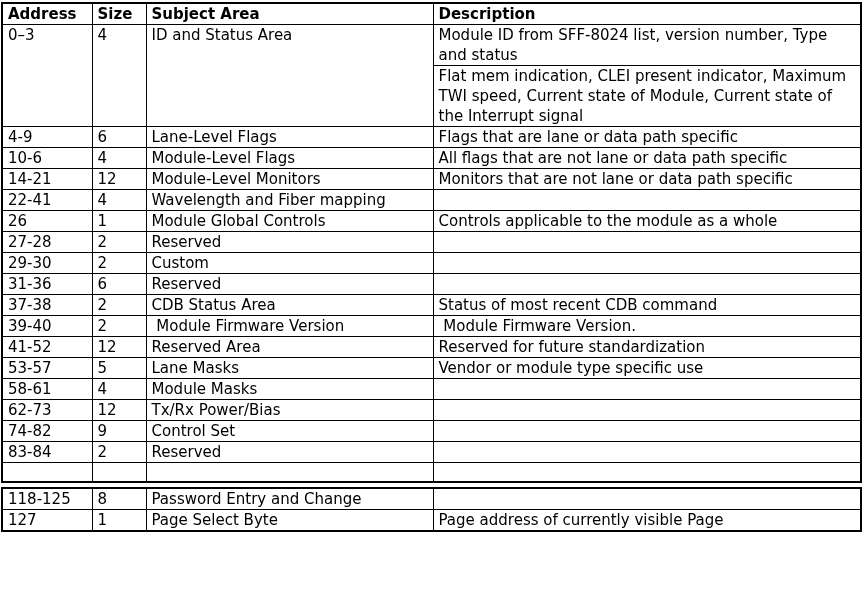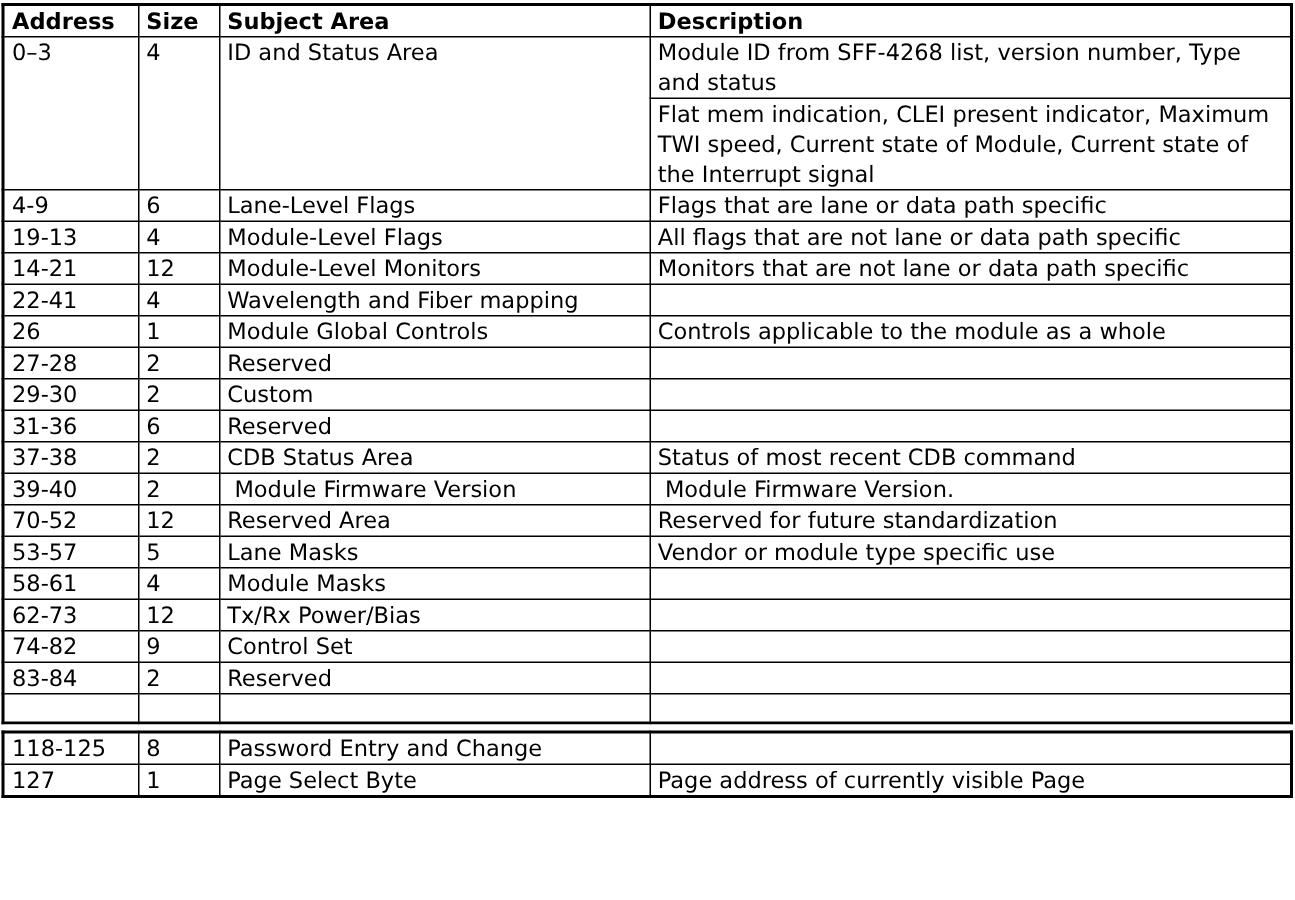--- a/index.html
+++ b/index.html
@@ -62,33 +62,33 @@
         <th class="c-size">Size</th>
         <th class="c-subj">Subject Area</th>
         <th class="c-desc">Description</th>
       </tr>
     </thead>
     <tbody>
         <tr>
           <td class="c-addr" rowspan="2">0–3</td>
           <td class="c-size" rowspan="2">4</td>
           <td class="c-subj" rowspan="2">ID and Status Area</td>
-          <td class="c-desc">Module ID from SFF-4268 list, version number, Type and status</td>
+          <td class="c-desc">Module ID from SFF-8024 list, version number, Type and status</td>
         </tr>
         <tr>
           <td class="c-desc">Flat mem indication, CLEI present indicator, Maximum TWI speed, Current state of Module, Current state of the Interrupt signal</td>
         </tr>
         <tr>
           <td class="c-addr">4-9</td>
           <td class="c-size">6</td>
           <td class="c-subj">Lane-Level Flags</td>
           <td class="c-desc">Flags that are lane or data path specific</td>
         </tr>
         <tr>
-          <td class="c-addr">19-13</td>
+          <td class="c-addr">10-6</td>
           <td class="c-size">4</td>
           <td class="c-subj">Module-Level Flags</td>
           <td class="c-desc">All flags that are not lane or data path specific</td>
         </tr>
         <tr>
           <td class="c-addr">14-21</td>
           <td class="c-size">12</td>
           <td class="c-subj">Module-Level Monitors</td>
           <td class="c-desc">Monitors that are not lane or data path specific</td>
         </tr>
@@ -128,21 +128,21 @@
           <td class="c-subj">CDB Status Area</td>
           <td class="c-desc">Status of most recent CDB command</td>
         </tr>
         <tr>
           <td class="c-addr">39-40</td>
           <td class="c-size">2</td>
           <td class="c-subj"> Module Firmware Version</td>
           <td class="c-desc"> Module Firmware Version.</td>
         </tr>
         <tr>
-          <td class="c-addr">70-52</td>
+          <td class="c-addr">41-52</td>
           <td class="c-size">12</td>
           <td class="c-subj">Reserved Area</td>
           <td class="c-desc">Reserved for future standardization</td>
         </tr>
         <tr>
           <td class="c-addr">53-57</td>
           <td class="c-size">5</td>
           <td class="c-subj">Lane Masks</td>
           <td class="c-desc">Vendor or module type specific use</td>
         </tr>

